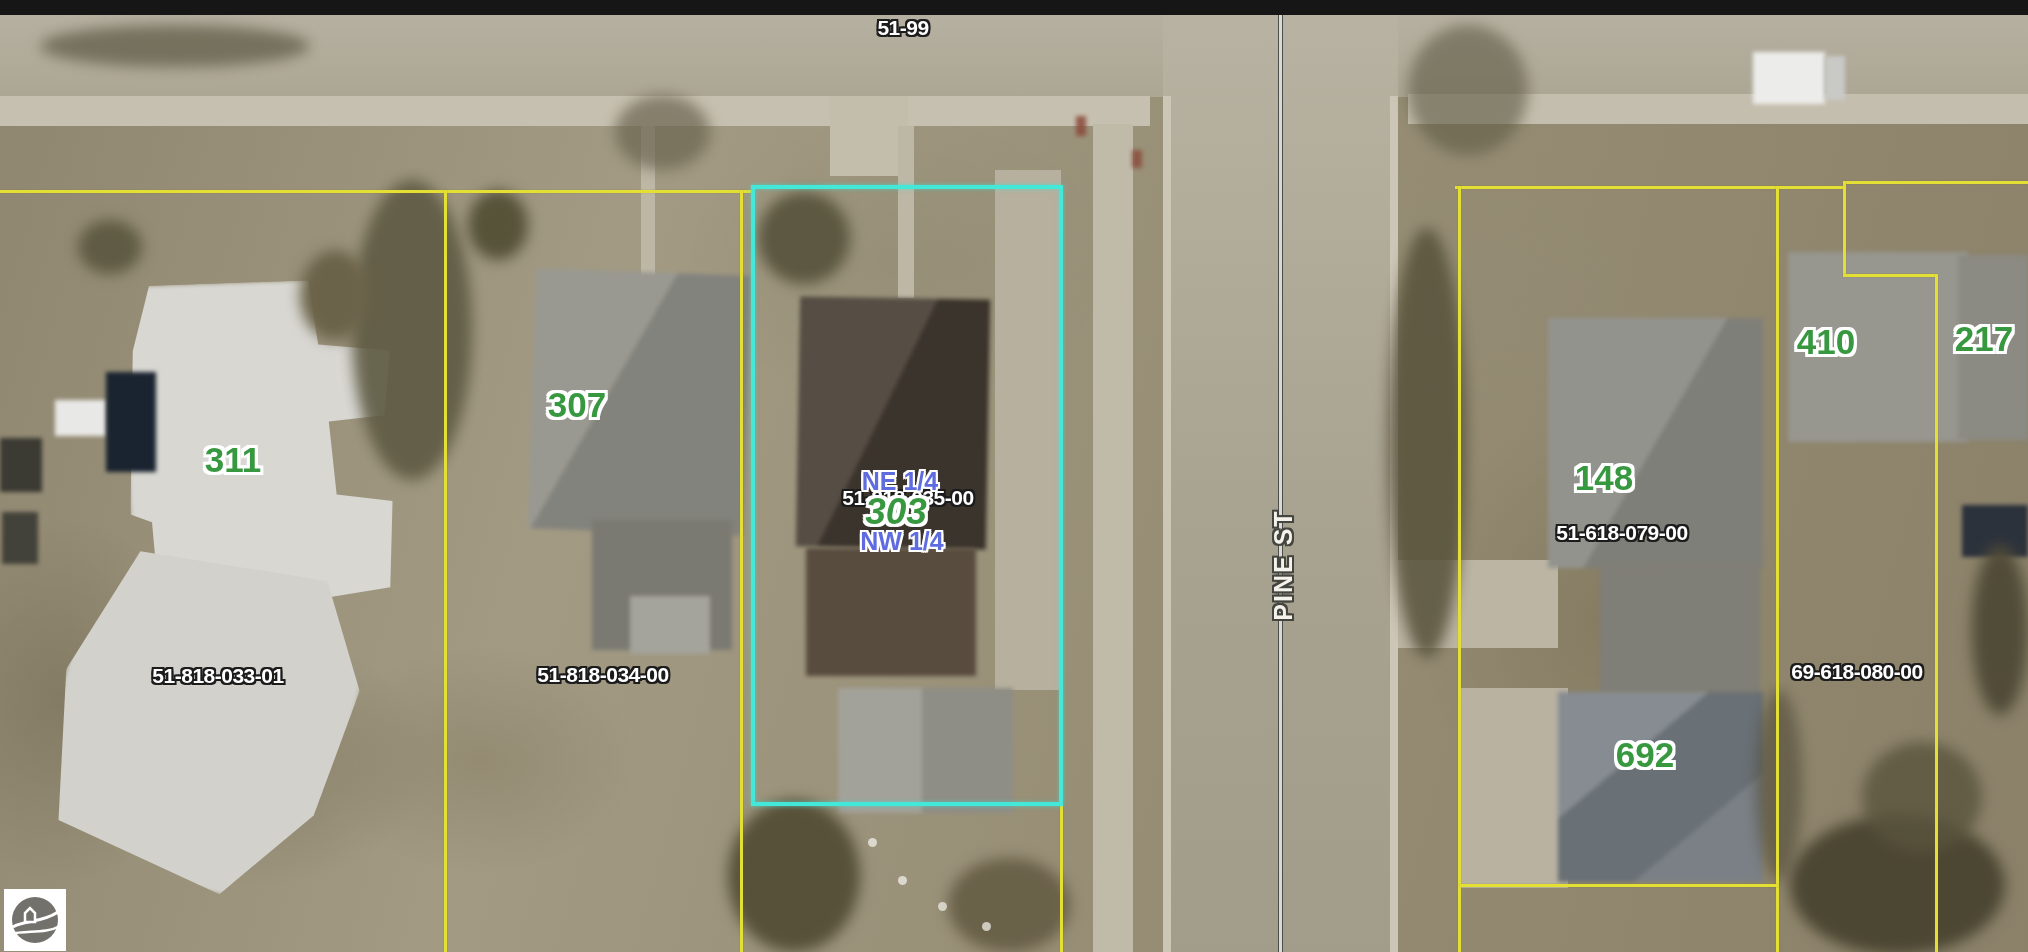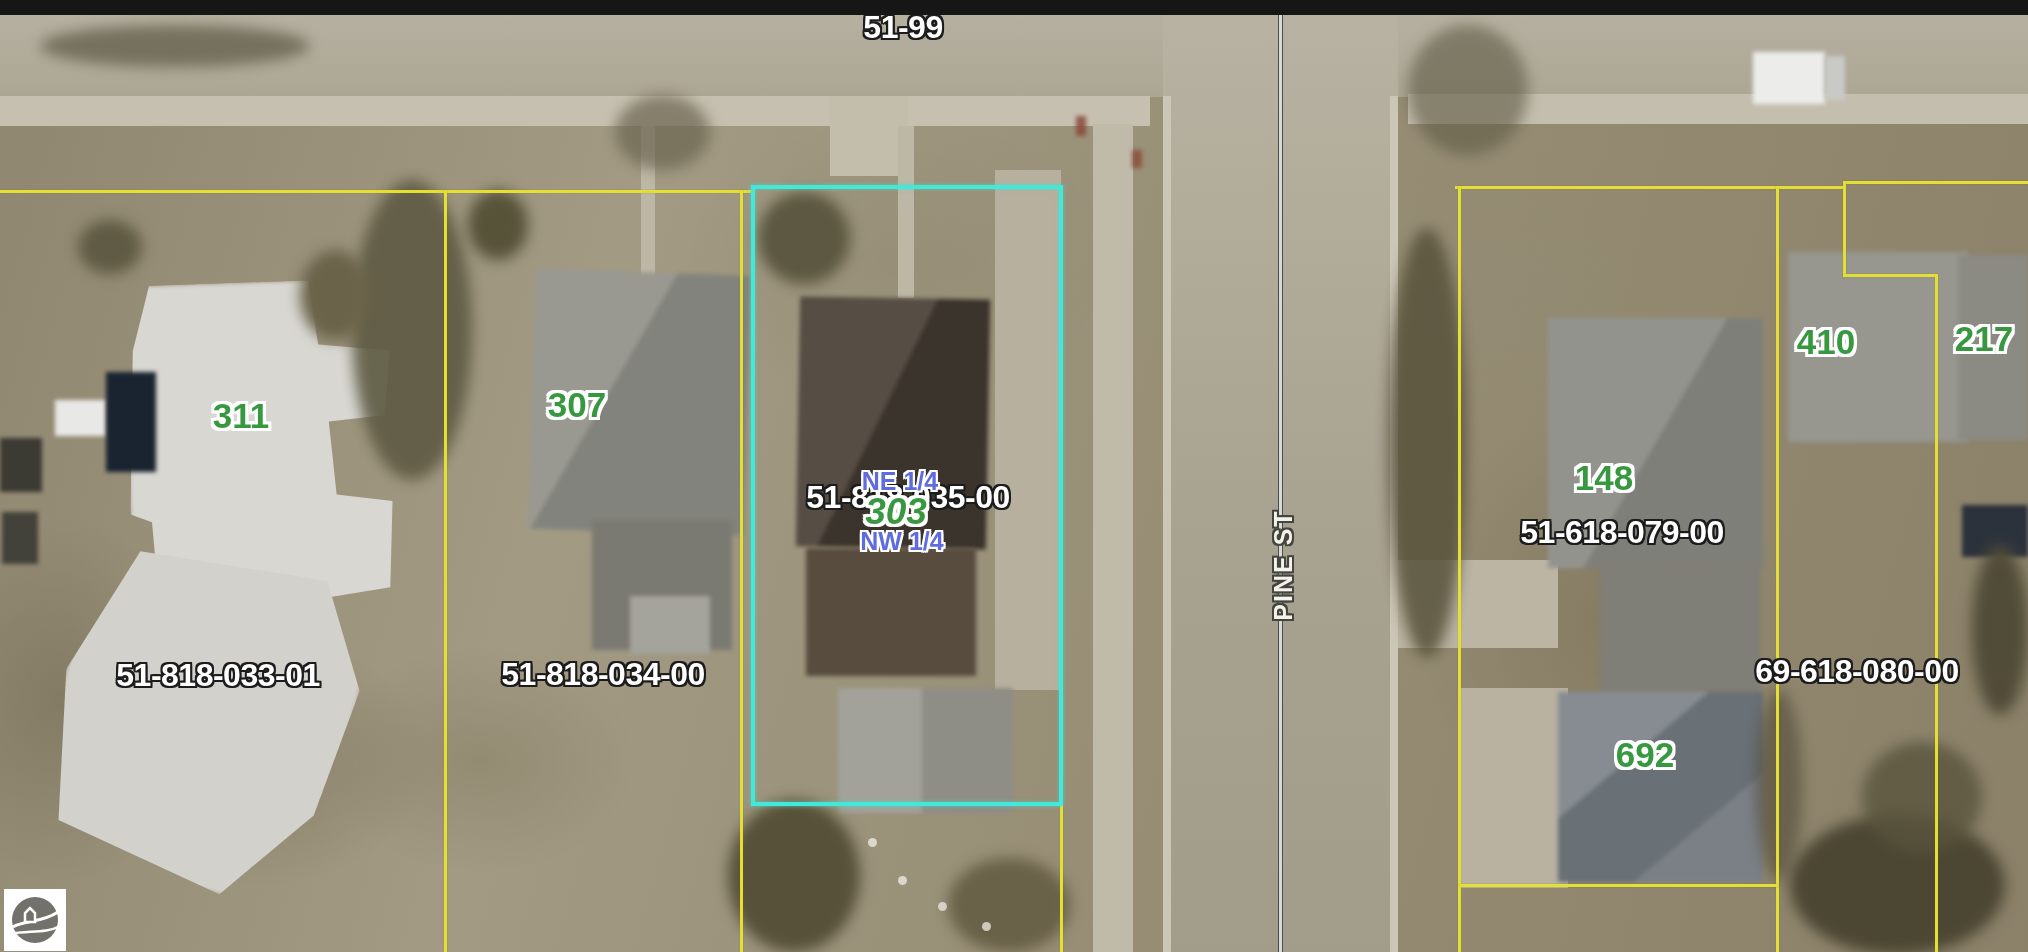--- a/index.html
+++ b/index.html
@@ -9,21 +9,21 @@
   
   .ph{pointer-events:none;}
   .tree{border-radius:50%;filter:blur(7px);}
   .soft{filter:blur(2px);}
   
   .yline{background:#e3df35;box-shadow:0 0 1px rgba(120,110,0,.8);z-index:20;}
   .selrect{border:4px solid #43e8d8;box-shadow:0 0 4px rgba(60,230,215,.65), inset 0 0 4px rgba(60,230,215,.5);z-index:22;background:transparent;}
   .centerline{width:5px;background:#d9d9d6;border-left:1px solid #4d4d49;border-right:1px solid #4d4d49;z-index:12;}
   
   .lbl{transform:translate(-50%,-50%);white-space:nowrap;font-weight:bold;line-height:1;}
-  .lbl-parcel{color:#ffffff;font-size:32px;letter-spacing:-0.5px;z-index:30;
+  .lbl-parcel{color:#ffffff;font-size:21px;letter-spacing:-0.5px;z-index:30;
     text-shadow:-2px -2px 0 #1c1c1c,2px -2px 0 #1c1c1c,-2px 2px 0 #1c1c1c,2px 2px 0 #1c1c1c,0 -2px 0 #1c1c1c,0 2px 0 #1c1c1c,-2px 0 0 #1c1c1c,2px 0 0 #1c1c1c;}
   .lbl-addr{color:#389840;font-size:35px;z-index:34;
     text-shadow:-3px -3px 0 #fff,3px -3px 0 #fff,-3px 3px 0 #fff,3px 3px 0 #fff,0 -3px 0 #fff,0 3px 0 #fff,-3px 0 0 #fff,3px 0 0 #fff;}
   .lbl-quarter{color:#5f6ce0;font-size:25px;z-index:32;
     text-shadow:-2px -2px 0 #fff,2px -2px 0 #fff,-2px 2px 0 #fff,2px 2px 0 #fff,0 -2px 0 #fff,0 2px 0 #fff,-2px 0 0 #fff,2px 0 0 #fff;}
   .lbl-street{color:#f4f2ea;font-size:25px;letter-spacing:2px;z-index:30;transform:translate(-50%,-50%) rotate(-90deg);
     text-shadow:-2px -2px 0 #454540,2px -2px 0 #454540,-2px 2px 0 #454540,2px 2px 0 #454540,0 -2px 0 #454540,0 2px 0 #454540,-2px 0 0 #454540,2px 0 0 #454540;}
 </style>
 </head>
 <body>
@@ -129,21 +129,21 @@
   <span class="lbl lbl-parcel" style="left:903px;top:27px;">51-99</span>
   <span class="lbl lbl-parcel" style="left:218px;top:675px;">51-818-033-01</span>
   <span class="lbl lbl-parcel" style="left:603px;top:674px;">51-818-034-00</span>
   <span class="lbl lbl-parcel" style="left:908px;top:497px;">51-818-035-00</span>
   <span class="lbl lbl-parcel" style="left:1622px;top:532px;">51-618-079-00</span>
   <span class="lbl lbl-parcel" style="left:1857px;top:671px;">69-618-080-00</span>
 
   <span class="lbl lbl-quarter" style="left:900px;top:481px;">NE 1/4</span>
   <span class="lbl lbl-quarter" style="left:902px;top:541px;text-align:center;">NW 1/4</span>
 
-  <span class="lbl lbl-addr" style="left:233px;top:415px;margin-left:8px;">311</span>
+  <span class="lbl lbl-addr" style="left:233px;top:459px;">311</span>
   <span class="lbl lbl-addr" style="left:577px;top:404px;">307</span>
   <span class="lbl lbl-addr" style="left:896px;top:511px;font-size:37px;font-style:italic;">303</span>
   <span class="lbl lbl-addr" style="left:1826px;top:341px;">410</span>
   <span class="lbl lbl-addr" style="left:1984px;top:338px;">217</span>
   <span class="lbl lbl-addr" style="left:1604px;top:477px;">148</span>
   <span class="lbl lbl-addr" style="left:1645px;top:754px;">692</span>
 
   <span class="lbl lbl-street" style="left:1283px;top:565px;">PINE ST</span>
 
   <div style="left:0;top:0;width:2028px;height:15px;background:#161616;z-index:40;"></div>

